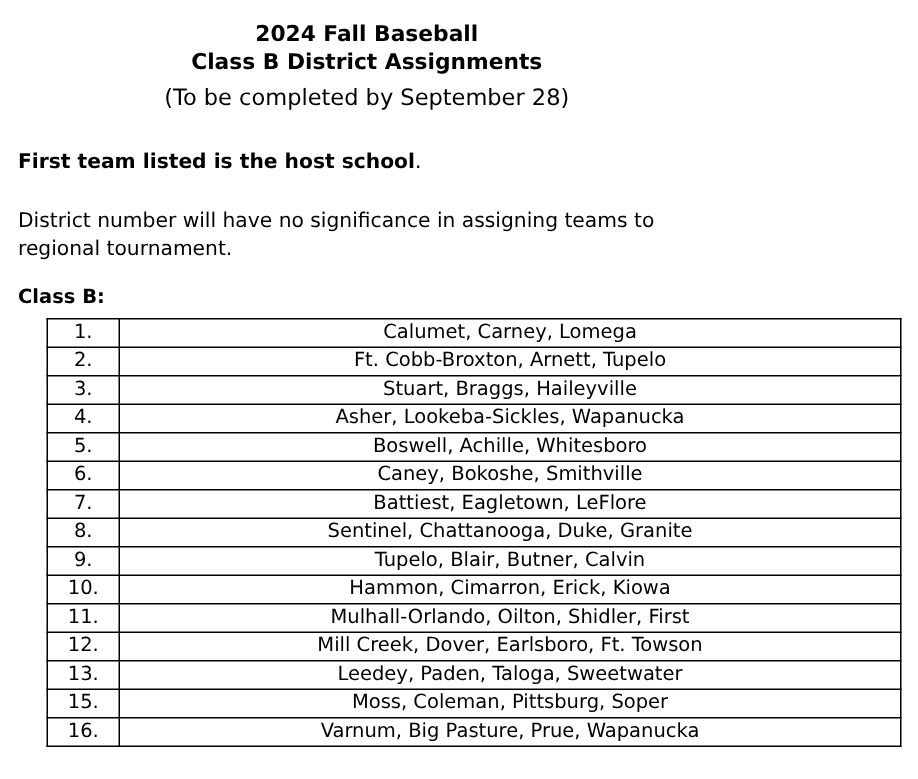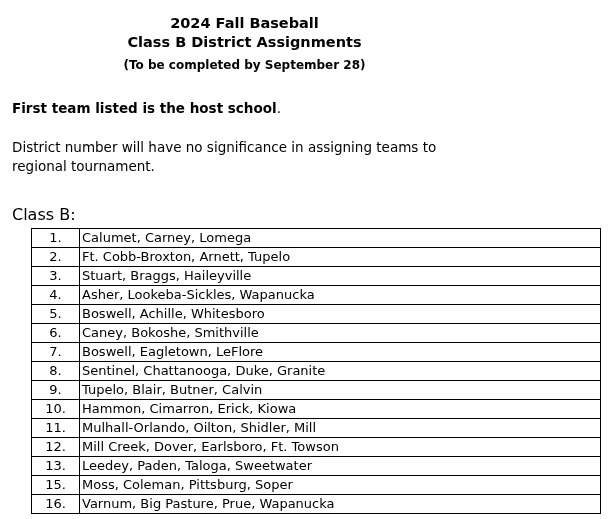--- a/index.html
+++ b/index.html
@@ -25,22 +25,22 @@
     text-align: center;
     margin-bottom: 2px;
   }
   .title-line {
     font-size: 14.5px;
     font-weight: bold;
     line-height: 19px;
     letter-spacing: 0px;
   }
   .subtitle-line {
-    font-size: 12px;
-    font-weight: bold;
+    font-size: 15px;
+    font-weight: normal;
     line-height: 20px;
     margin-top: 3px;
   }
   .intro {
     margin-top: 24px;
     padding-left: 2px;
   }
   .intro-bold {
     font-size: 13.5px;
     line-height: 19px;
@@ -48,24 +48,24 @@
   .intro-bold b {
     font-weight: bold;
     margin-top: 41px;
   }
   .intro-plain {
     font-size: 13.5px;
     line-height: 19px;
     margin-top: 20px;
   }
   .class-label {
-    margin-top: 30px;
+    margin-top: 14px;
     padding-left: 2px;
-    font-size: 16px;
-    font-weight: normal;
+    font-size: 13px;
+    font-weight: bold;
     line-height: 18px;
   }
   table.assignments {
     margin-top: 4px;
     margin-left: 21px;
     border-collapse: collapse;
     width: 570px;
     table-layout: fixed;
   }
   table.assignments td {
@@ -74,21 +74,21 @@
     font-size: 13px;
     line-height: 16px;
     padding: 0 2px;
     vertical-align: middle;
   }
   td.num {
     width: 43px;
     text-align: center;
   }
   td.teams {
-    text-align: left;
+    text-align: center;
     padding-left: 6px;
   }
 </style>
 </head>
 <body>
 
 <div class="page">
 
   <div class="title-block">
     <div class="title-line">2024 Fall Baseball</div>
@@ -124,37 +124,37 @@
       <tr>
         <td class="num">5.</td>
         <td class="teams">Boswell, Achille, Whitesboro</td>
       </tr>
       <tr>
         <td class="num">6.</td>
         <td class="teams">Caney, Bokoshe, Smithville</td>
       </tr>
       <tr>
         <td class="num">7.</td>
-        <td class="teams">Boswell, Eagletown, LeFlore</td>
+        <td class="teams">Battiest, Eagletown, LeFlore</td>
       </tr>
       <tr>
         <td class="num">8.</td>
         <td class="teams">Sentinel, Chattanooga, Duke, Granite</td>
       </tr>
       <tr>
         <td class="num">9.</td>
         <td class="teams">Tupelo, Blair, Butner, Calvin</td>
       </tr>
       <tr>
         <td class="num">10.</td>
         <td class="teams">Hammon, Cimarron, Erick, Kiowa</td>
       </tr>
       <tr>
         <td class="num">11.</td>
-        <td class="teams">Mulhall-Orlando, Oilton, Shidler, Mill</td>
+        <td class="teams">Mulhall-Orlando, Oilton, Shidler, First</td>
       </tr>
       <tr>
         <td class="num">12.</td>
         <td class="teams">Mill Creek, Dover, Earlsboro, Ft. Towson</td>
       </tr>
       <tr>
         <td class="num">13.</td>
         <td class="teams">Leedey, Paden, Taloga, Sweetwater</td>
       </tr>
       <tr>

